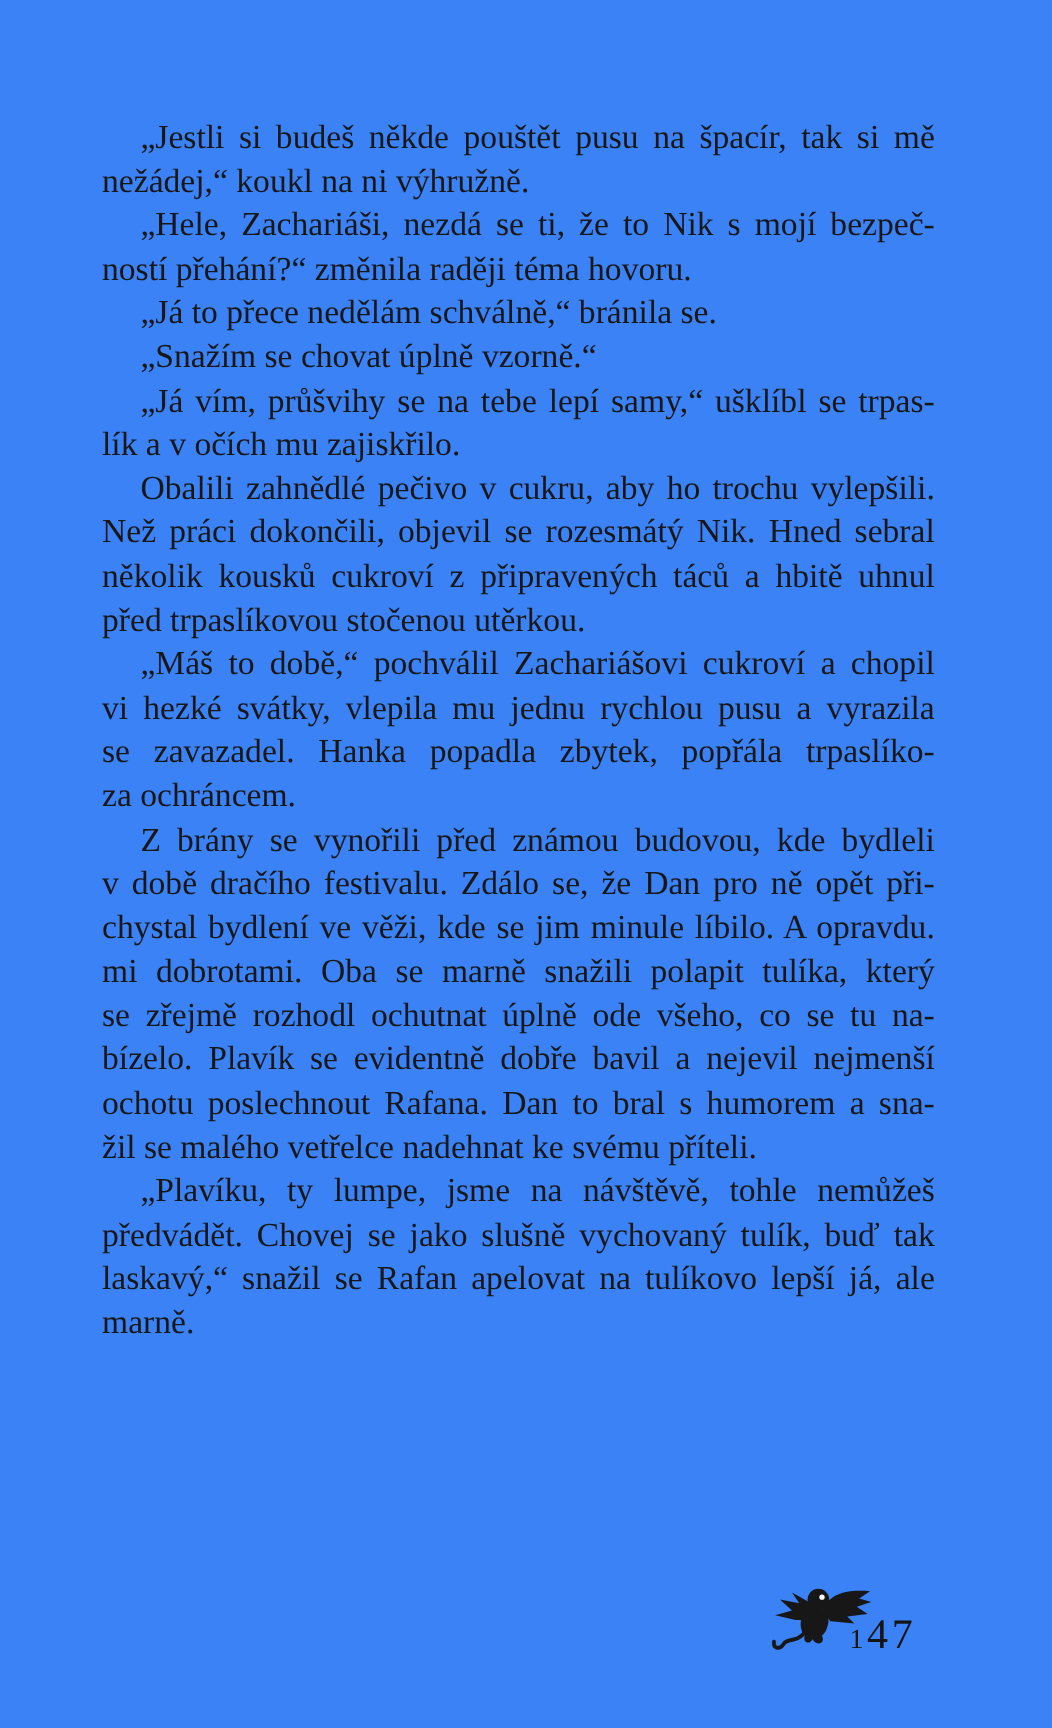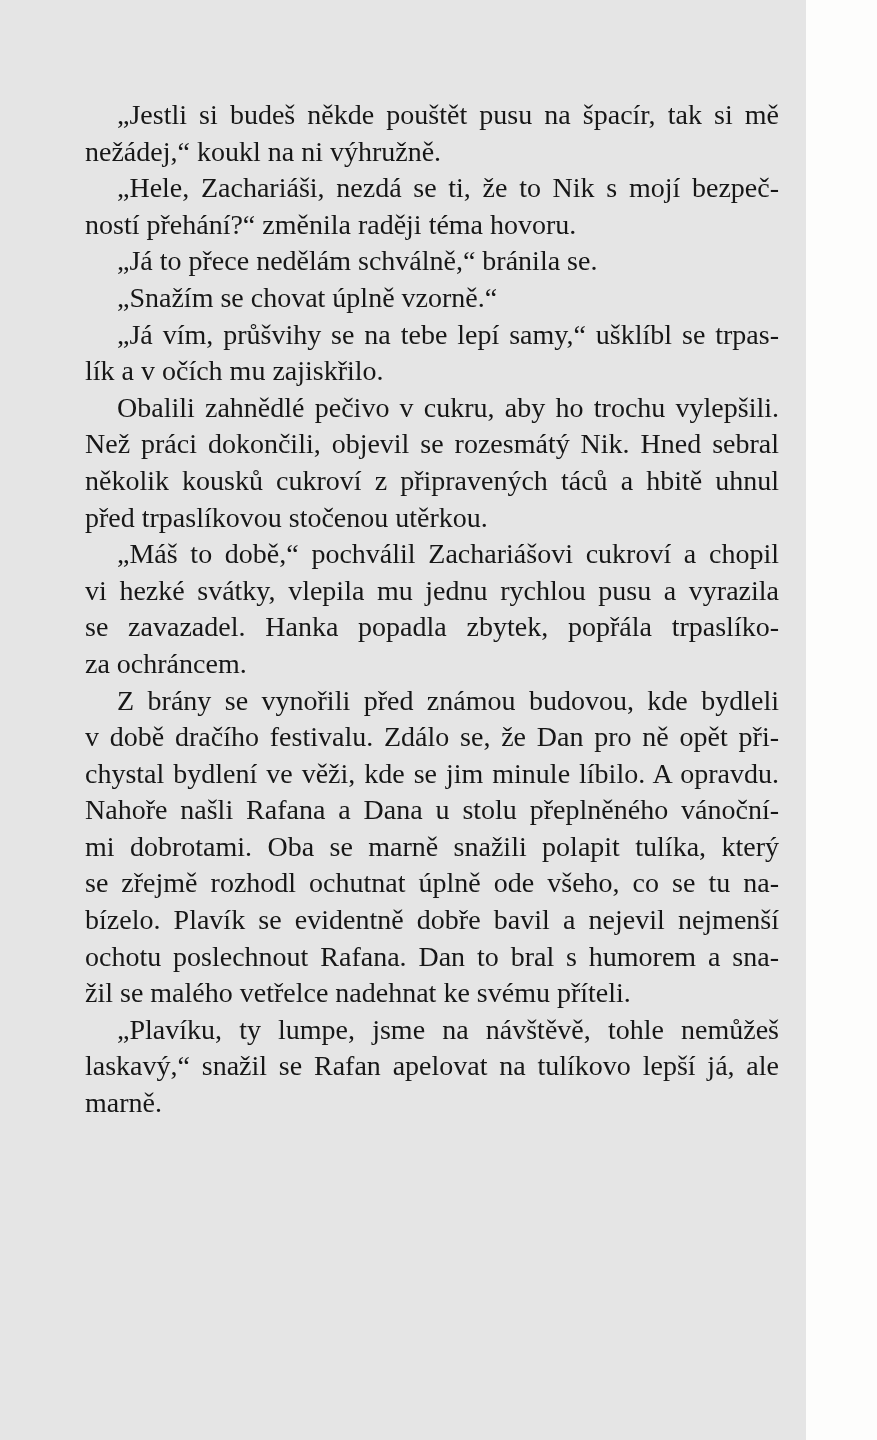--- a/index.html
+++ b/index.html
@@ -1,23 +1,23 @@
 <!DOCTYPE html>
 <html lang="cs"><head>
 <meta charset="utf-8">
 <style>
   * { margin: 0; padding: 0; box-sizing: border-box; }
   html, body { width: 877px; height: 1440px; }
   body { background: #fdfdfc; }
 
   .page {
     position: relative;
-    width: 806px;
+    width: 877px;
     height: 1440px;
-    background: #e5e5e5;
+    background: #3b82f6;
     color: #171717;
     font-family: "Liberation Serif", "DejaVu Serif", serif;
     overflow: hidden;
   }
 
   .text-block {
     position: absolute;
     left: 85px;
     top: 97px;
     width: 694px;
@@ -115,30 +115,51 @@
       <span class="ln first" style="display:block">„Máš to době,“ pochválil Zachariášovi cukroví a chopil</span>
       <span class="ln" style="display:block">vi hezké svátky, vlepila mu jednu rychlou pusu a vyrazila</span>
       <span class="ln" style="display:block">se zavazadel. Hanka popadla zbytek, popřála trpaslíko-</span>
       <span class="ln last" style="display:block">za ochráncem.</span>
     </p>
 
     <p class="para">
       <span class="ln first" style="display:block">Z brány se vynořili před známou budovou, kde bydleli</span>
       <span class="ln" style="display:block">v době dračího festivalu. Zdálo se, že Dan pro ně opět při-</span>
       <span class="ln" style="display:block">chystal bydlení ve věži, kde se jim minule líbilo. A opravdu.</span>
-      <span class="ln" style="display:block">Nahoře našli Rafana a Dana u stolu přeplněného vánoční-</span>
       <span class="ln" style="display:block">mi dobrotami. Oba se marně snažili polapit tulíka, který</span>
       <span class="ln" style="display:block">se zřejmě rozhodl ochutnat úplně ode všeho, co se tu na-</span>
       <span class="ln" style="display:block">bízelo. Plavík se evidentně dobře bavil a nejevil nejmenší</span>
       <span class="ln" style="display:block">ochotu poslechnout Rafana. Dan to bral s humorem a sna-</span>
       <span class="ln last" style="display:block">žil se malého vetřelce nadehnat ke svému příteli.</span>
     </p>
 
     <p class="para">
       <span class="ln first" style="display:block">„Plavíku, ty lumpe, jsme na návštěvě, tohle nemůžeš</span>
+      <span class="ln" style="display:block">předvádět. Chovej se jako slušně vychovaný tulík, buď tak</span>
       <span class="ln" style="display:block">laskavý,“ snažil se Rafan apelovat na tulíkovo lepší já, ale</span>
       <span class="ln last" style="display:block">marně.</span>
     </p>
 
   </main>
 
+  <footer class="footer">
+
+    <svg class="dragon" viewBox="0 0 86 58" xmlns="http://www.w3.org/2000/svg" aria-hidden="true">
+
+      <path class="ink" d="M44 22 C50 10 60 4 84 6 L75 12 L85 15 L73 19 L82 25 L65 27 L71 33 L51 31 Z"></path>
+
+      <path class="ink" d="M42 20 L19 7 L25 16 L9 13 L19 22 L5 26 L22 30 L38 30 Z"></path>
+
+      <circle class="ink" cx="41" cy="13" r="9"></circle>
+      <circle class="paper" cx="44" cy="11" r="2.2"></circle>
+
+      <path class="ink" d="M32 21 C45 17 53 26 48 37 C45 45 37 48 31 44 C25 40 24 27 32 21 Z"></path>
+
+      <path class="ink" d="M30 42 C27 49 34 51 36 46 C40 52 47 50 44 43 Z"></path>
+
+      <path class="tail" d="M30 40 C22 50 16 44 12 50 C9 55 3 54 4 48"></path>
+    </svg>
+
+    <span class="pagenum">147</span>
+
+  </footer>
 
 </div>
 
 </body></html>

